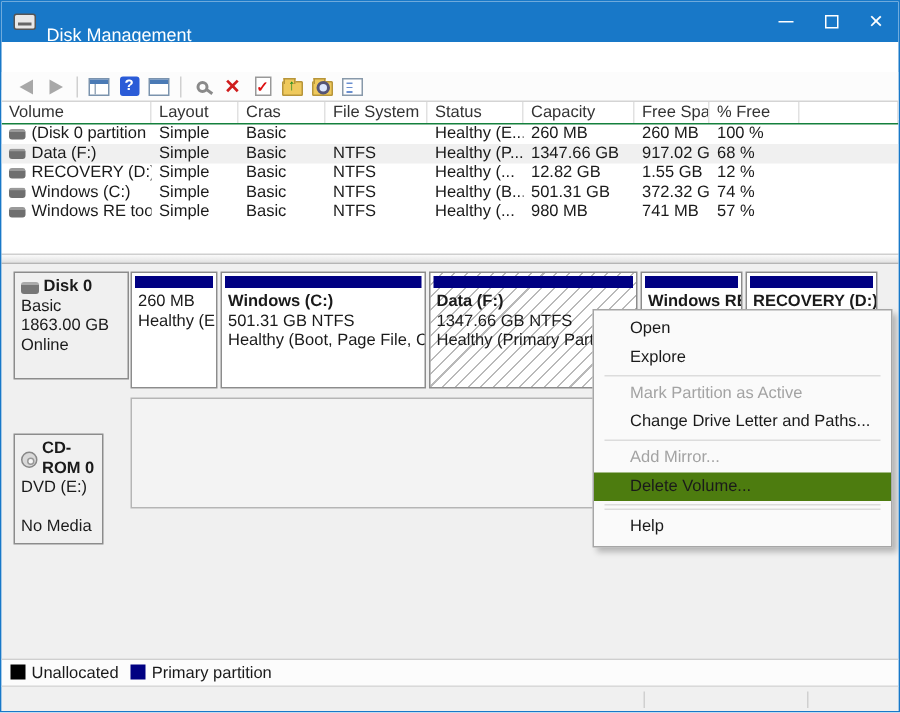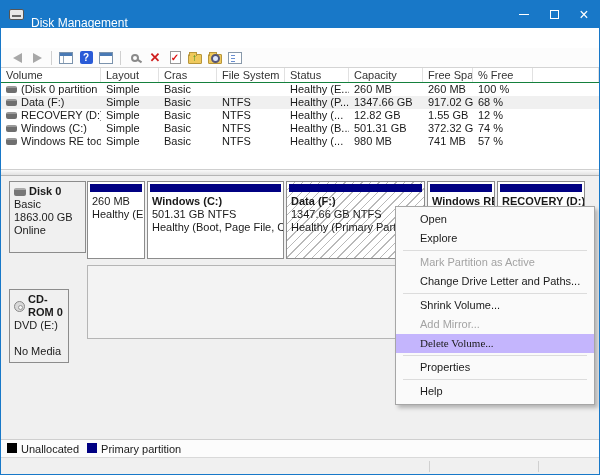--- a/index.html
+++ b/index.html
@@ -111,21 +111,21 @@
   .statusbar { position:absolute; left:0; top:456px; right:0; bottom:0; background:#f0f0f0;
                border-top:1px solid #d9d9d9; }
   .sb-div { position:absolute; top:3px; width:1px; height:11px; background:#d0d0d0; }
 
   
   .ctx { position:absolute; left:394px; top:205px; width:200px; background:#fafafa;
          border:1px solid #a6a6a6; box-shadow:3px 3px 4px rgba(0,0,0,.25); padding:3px 0;
          z-index:10; font-size:11px; }
   .ctx-item { height:19px; line-height:19px; padding-left:24px; white-space:nowrap; overflow:hidden; color:#1a1a1a; }
   .ctx-item.disabled { color:#a3a3a3; }
-  .ctx-item.highlighted { background:#c4b5fd;font-family:Liberation Serif, serif; }
+  .ctx-item.highlighted { background:#4d7c0f; }
   .ctx-sep { border-top:1px solid #dcdcdc; margin:2px 7px; height:0; }
 </style>
 </head>
 <body>
 
 <div class="window">
 
   <div class="titlebar">
     <span class="app-icon"></span>
     <span class="title-text">Disk Management</span>
@@ -347,22 +347,20 @@
     <span class="sb-div" style="left:537px;"></span>
   </div>
 
   <div class="ctx">
     <div class="ctx-item">Open</div>
     <div class="ctx-item">Explore</div>
     <div class="ctx-sep"></div>
     <div class="ctx-item disabled">Mark Partition as Active</div>
     <div class="ctx-item">Change Drive Letter and Paths...</div>
     <div class="ctx-sep"></div>
-    <div class="ctx-item">Shrink Volume...</div>
     <div class="ctx-item disabled">Add Mirror...</div>
     <div class="ctx-item highlighted">Delete Volume...</div>
     <div class="ctx-sep"></div>
-    <div class="ctx-item">Properties</div>
     <div class="ctx-sep"></div>
     <div class="ctx-item">Help</div>
   </div>
 
 </div>
 
 </body></html>

